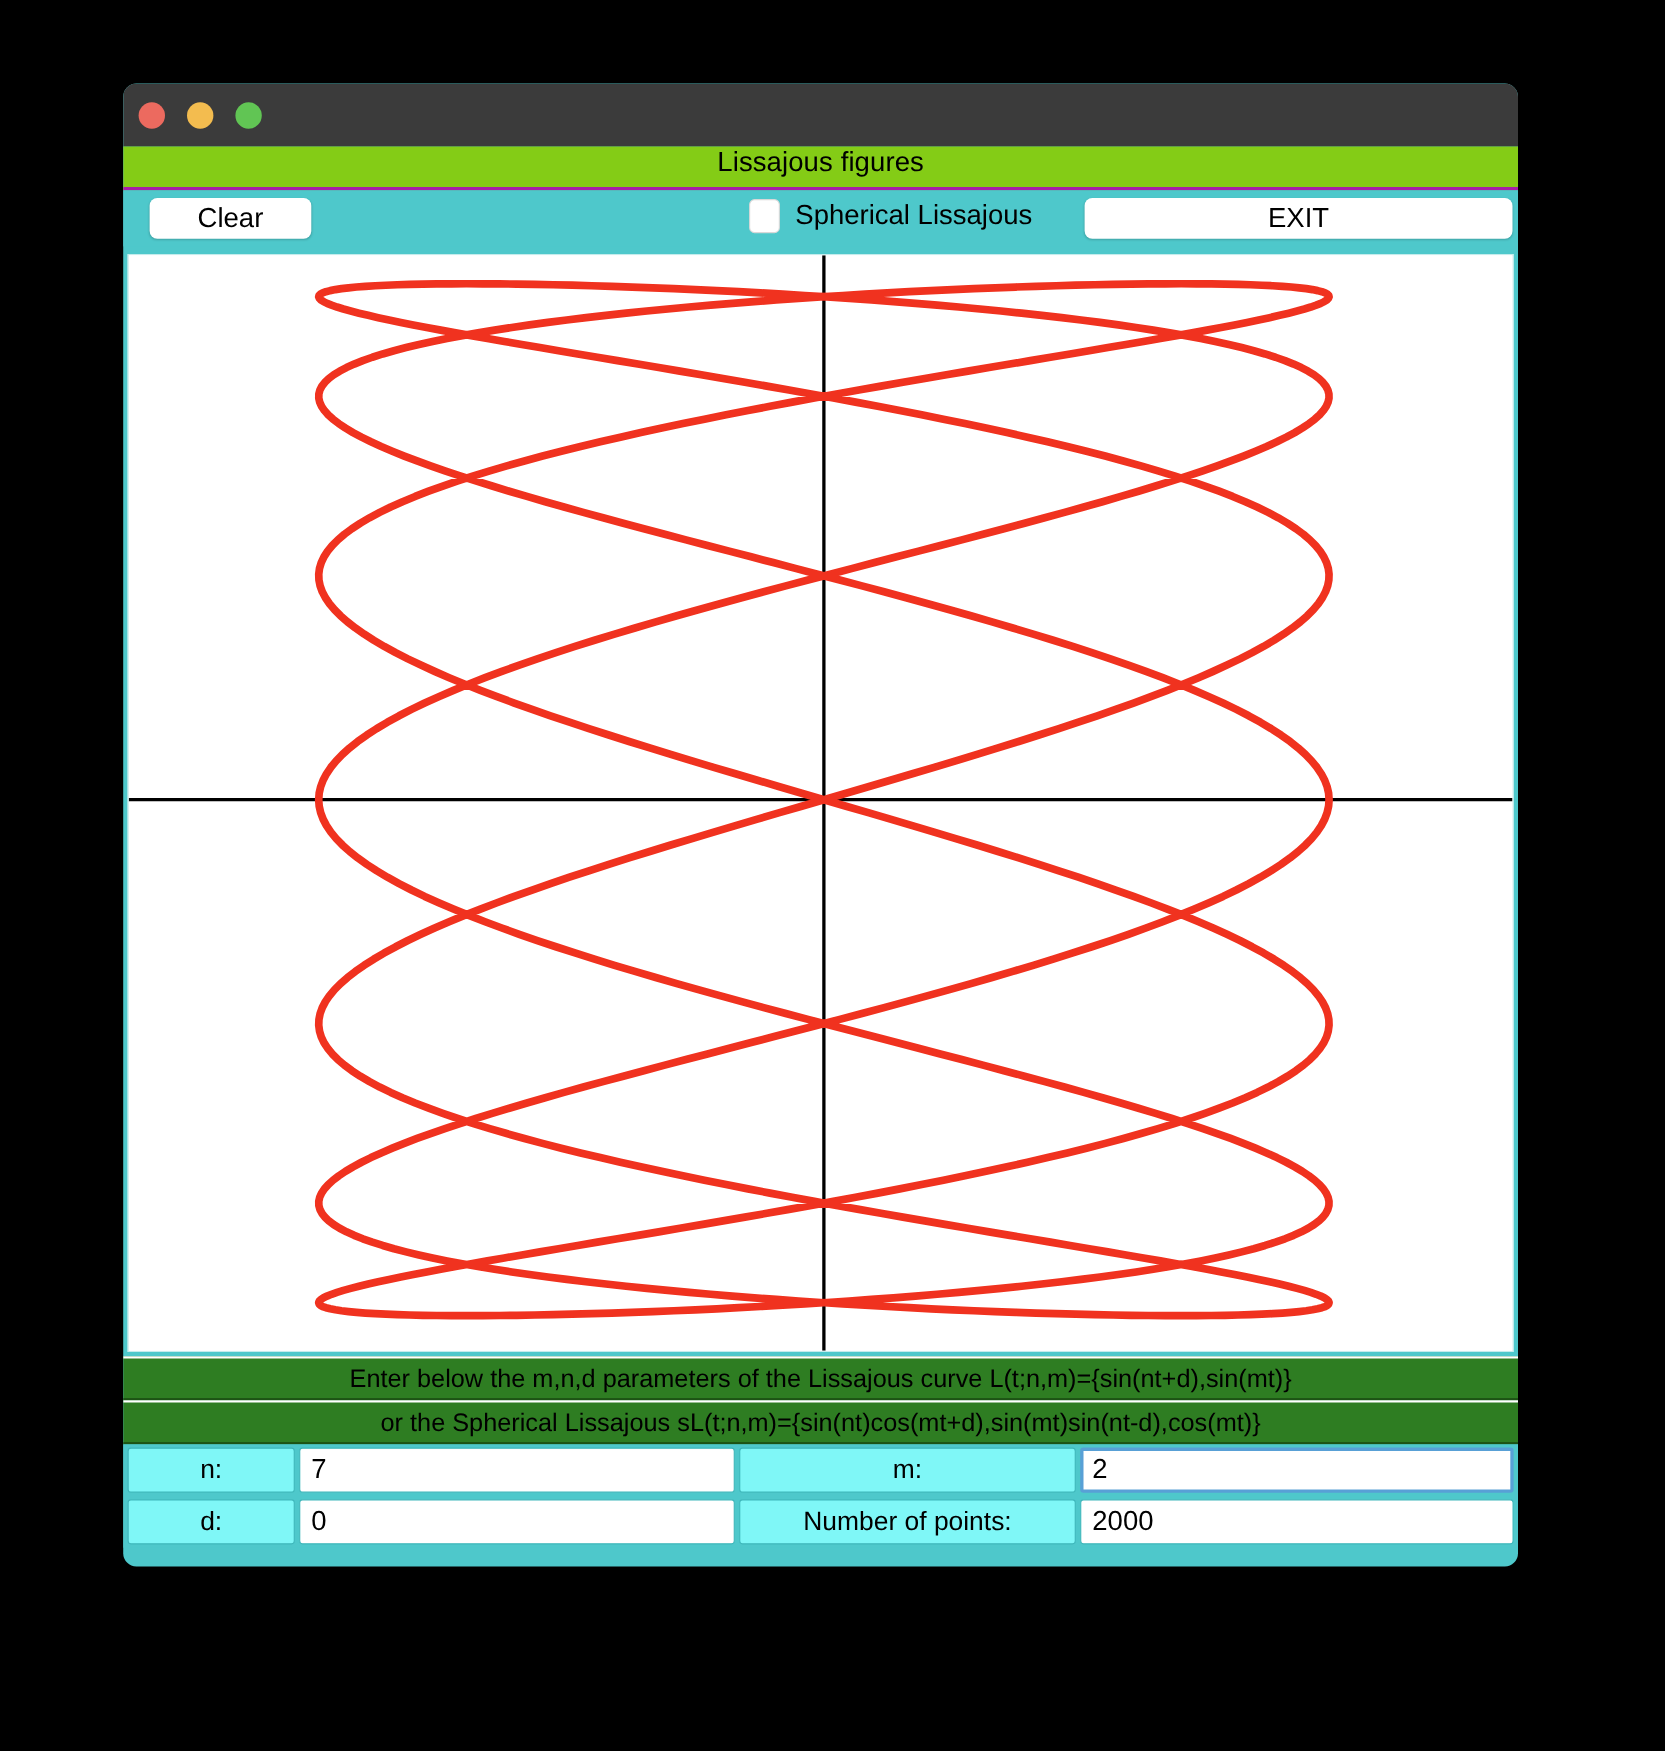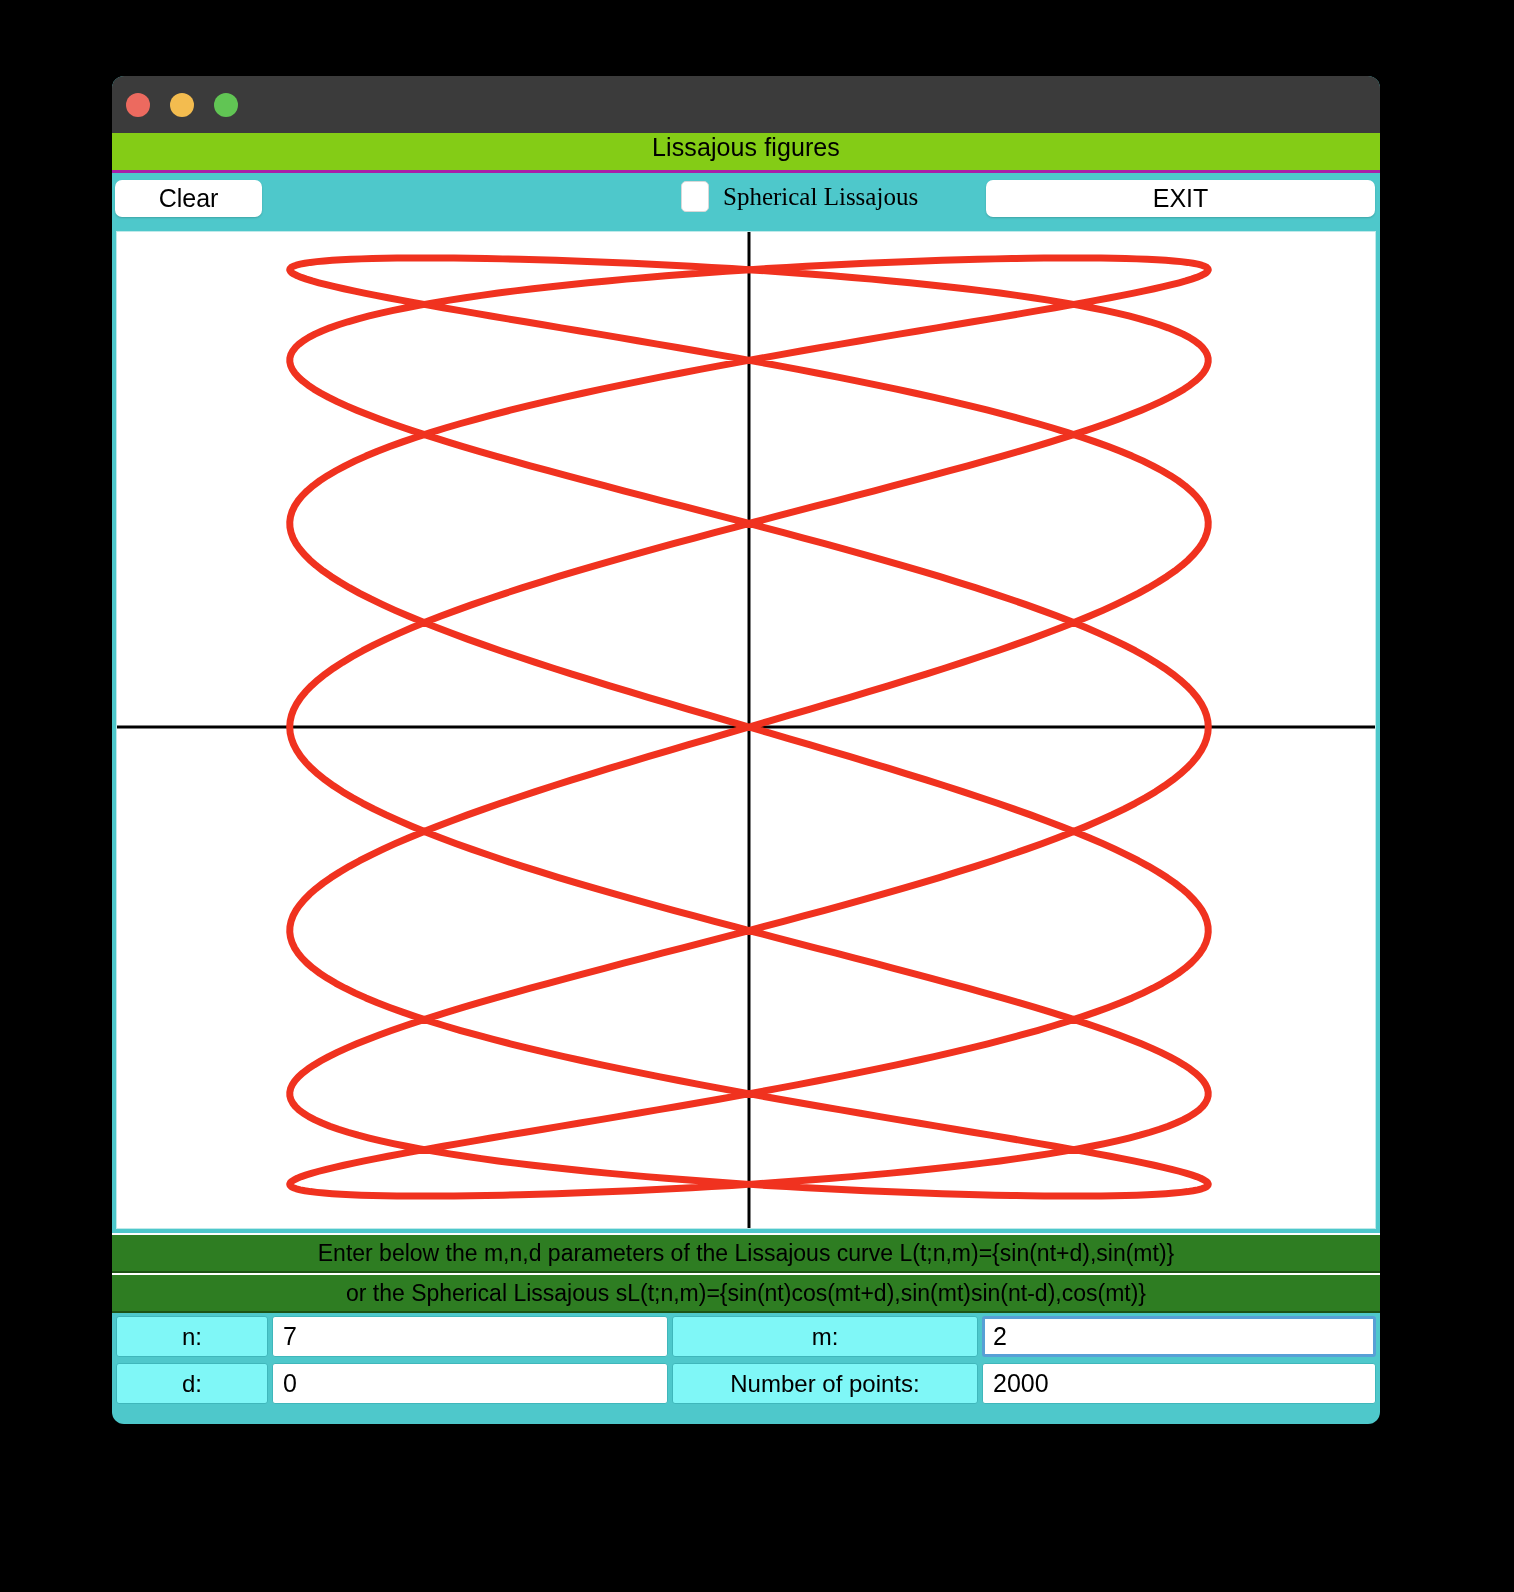--- a/index.html
+++ b/index.html
@@ -85,21 +85,21 @@
     color: #000000;
     font-size: 25px;
     font-family: "Liberation Sans", sans-serif;
     display: flex;
     align-items: center;
     justify-content: center;
     cursor: pointer;
     box-shadow: 0 1px 2px rgba(0,0,0,0.18);
     padding: 0;
   }
-  .btn-clear { left: 3px;  width: 147px; }
+  .btn-clear { left: 24px;  width: 147px; }
   .btn-exit  { left: 874px; width: 389px; }
 
   .check-wrap {
     position: absolute;
     left: 569px;
     top: 8px;
     display: flex;
     align-items: center;
     gap: 14px;
   }
@@ -108,21 +108,20 @@
     height: 29px;
     background: #ffffff;
     border-radius: 5px;
     border: 1px solid #d8d8d8;
     cursor: pointer;
   }
   .check-label {
     font-size: 25px;
     color: #000000;
     white-space: nowrap;
-    font-family: Liberation Serif, serif;
   }
 
   
   .plot-frame {
     position: absolute;
     left: 4px;
     top: 155px;
     width: 1260px;
     height: 998px;
     background: #ffffff;

